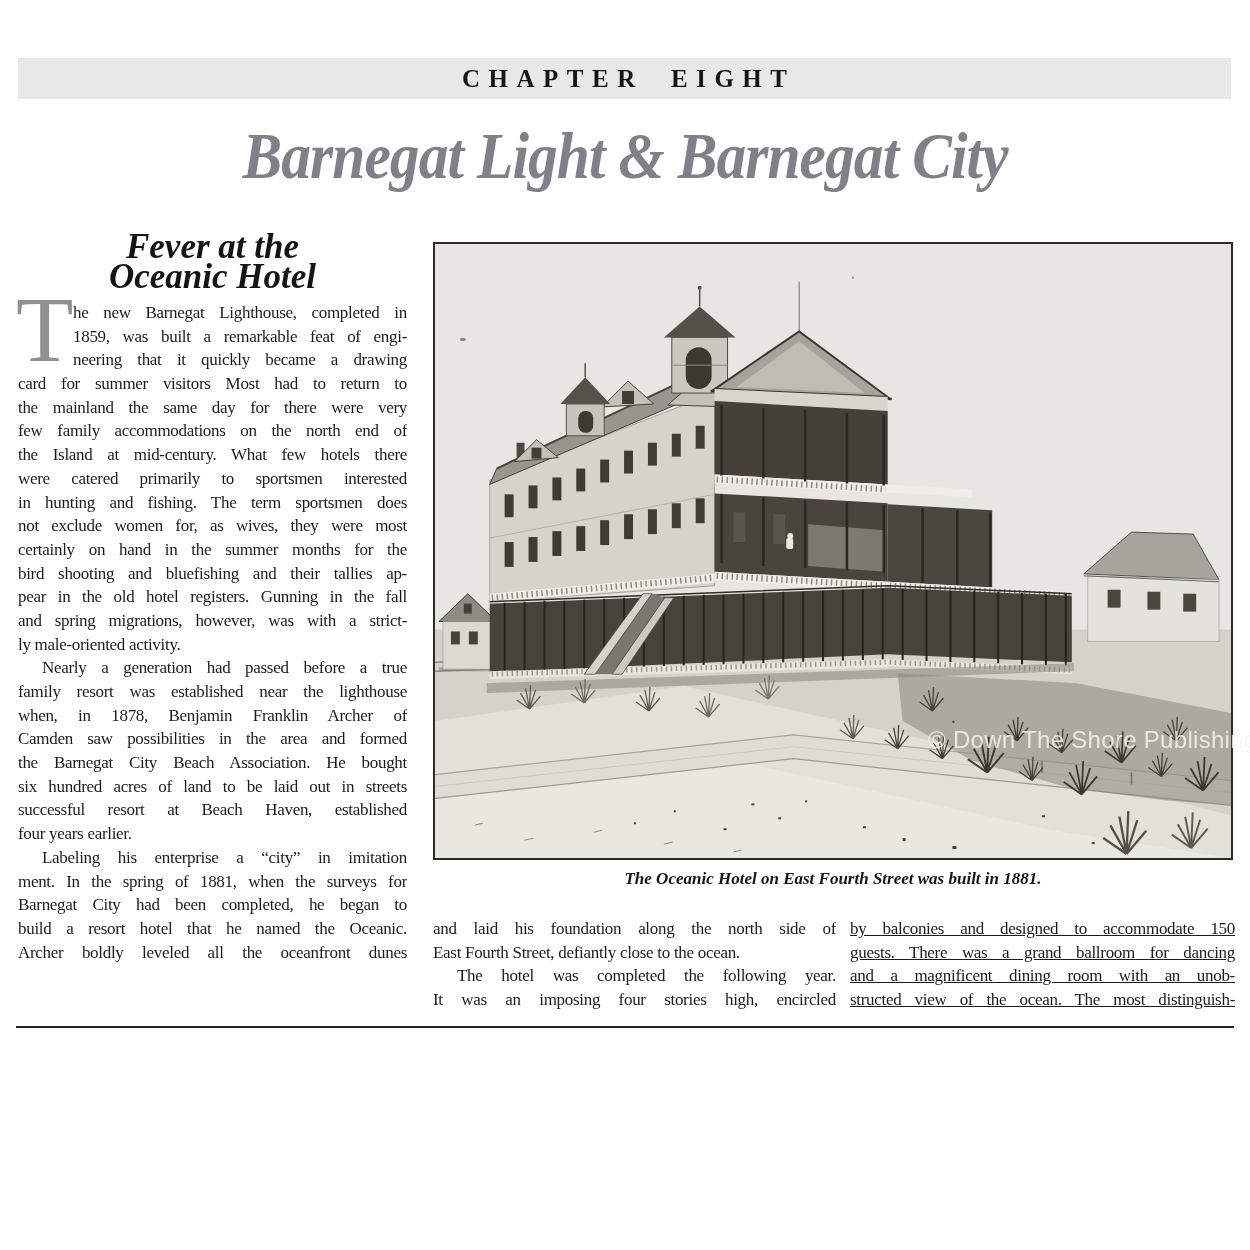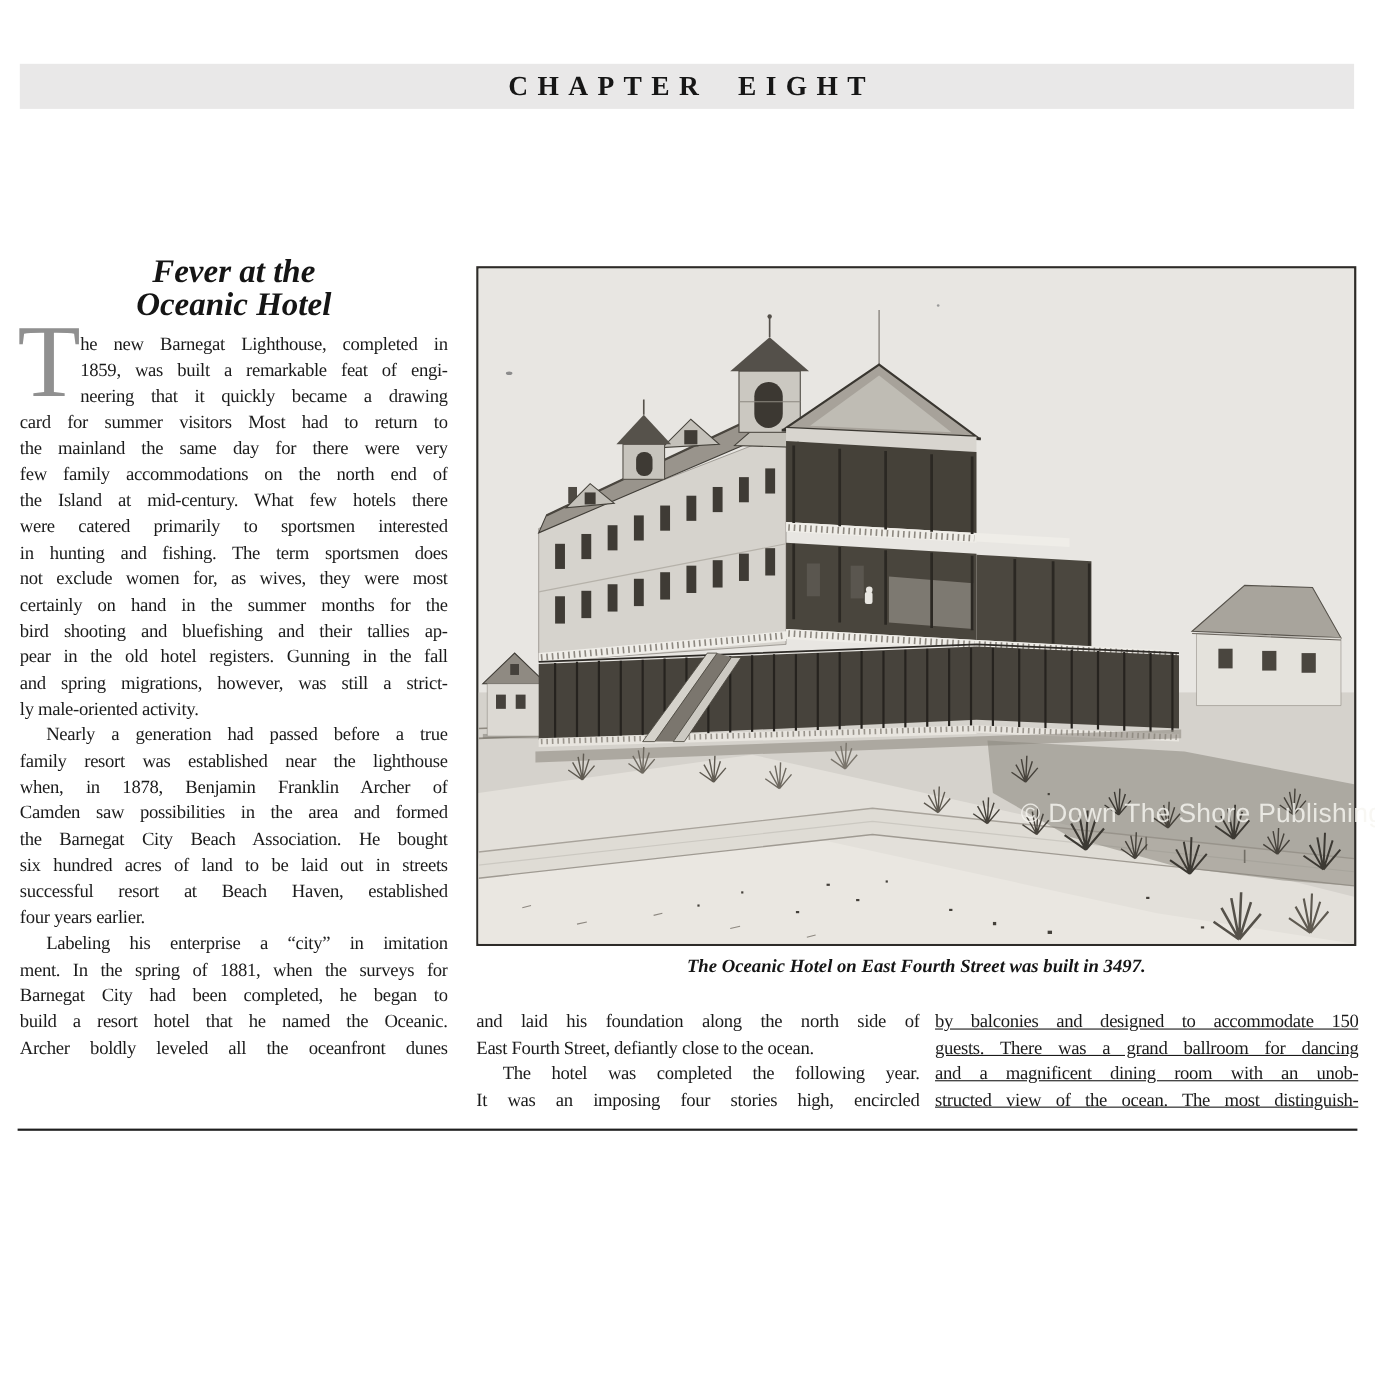--- a/index.html
+++ b/index.html
@@ -23,21 +23,21 @@
     color:#80808a; transform:scaleX(0.9); transform-origin:center;
     letter-spacing:-1px; white-space:nowrap; line-height:1.1;
   }
   
   .textcol { position:absolute; font-size:17px; line-height:23.7px; letter-spacing:-0.3px; }
   .left-col  { left:18px;  top:218px; width:389px; }
   .mid-col   { left:433px; top:903px; width:403px; }
   .right-col { left:850px; top:903px; width:385px;text-decoration:underline; }
   .subhead {
     text-align:center; font-weight:bold; font-style:italic;
-    font-size:30px; line-height:30px; color:#151515; margin-bottom:9px; letter-spacing:0;
+    font-size:35px; line-height:30px; color:#151515; margin-bottom:9px; letter-spacing:0;
   }
   .tline { text-align:justify; text-align-last:justify; height:23.7px; overflow:hidden; }
   .tline-last { text-align-last:left; }
   .cont .tline-last { text-align-last:justify; }
   .indent-first .tline:first-child { text-indent:24px; }
   .dropcap-para { position:relative; }
   .dropcap-para .lines .tline:nth-child(-n+3) { margin-left:55px; }
   .dropcap {
     position:absolute; left:-2px; top:-7px; font-size:94px; line-height:0.75;
     color:#909090; letter-spacing:0;
@@ -61,20 +61,21 @@
 </style>
 </head>
 <body>
 
 <div class="page">
 
   <header class="chapter-band">
     <span class="chapter-text">CHAPTER EIGHT</span>
   </header>
 
+  <h1 class="title"><span class="title-inner">Barnegat Light &amp; Barnegat City</span></h1>
 
   <section class="textcol left-col">
     <div class="subhead">
       <div>Fever at the</div>
       <div>Oceanic Hotel</div>
     </div>
     <div class="para dropcap-para">
       <span class="dropcap">T</span>
       <div class="lines">
           <div class="tline">he new Barnegat Lighthouse, completed in</div>
@@ -83,21 +84,21 @@
           <div class="tline">card for summer visitors Most had to return to</div>
           <div class="tline">the mainland the same day for there were very</div>
           <div class="tline">few family accommodations on the north end of</div>
           <div class="tline">the Island at mid-century. What few hotels there</div>
           <div class="tline">were catered primarily to sportsmen interested</div>
           <div class="tline">in hunting and fishing. The term sportsmen does</div>
           <div class="tline">not exclude women for, as wives, they were most</div>
           <div class="tline">certainly on hand in the summer months for the</div>
           <div class="tline">bird shooting and bluefishing and their tallies ap-</div>
           <div class="tline">pear in the old hotel registers. Gunning in the fall</div>
-          <div class="tline">and spring migrations, however, was still a strict-</div>
+          <div class="tline">and spring migrations, however, was with a strict-</div>
           <div class="tline tline-last">ly male-oriented activity.</div>
         </div>
     </div>
     <div class="para indent-first">
         <div class="tline">Nearly a generation had passed before a true</div>
         <div class="tline">family resort was established near the lighthouse</div>
         <div class="tline">when, in 1878, Benjamin Franklin Archer of</div>
         <div class="tline">Camden saw possibilities in the area and formed</div>
         <div class="tline">the Barnegat City Beach Association. He bought</div>
         <div class="tline">six hundred acres of land to be laid out in streets</div>
@@ -304,21 +305,21 @@
           <rect x="610" y="575" width="3" height="2"></rect>
         <rect x="660" y="602" width="3" height="2"></rect>
           <rect x="240" y="570" width="2" height="2"></rect>
         <rect x="200" y="582" width="2" height="2"></rect>
           <rect x="520" y="480" width="2" height="2"></rect>
       </g>
     </svg>
     <div class="watermark">© Down The Shore Publishing</div>
   </figure>
 
-  <div class="caption">The Oceanic Hotel on East Fourth Street was built in 3497.</div>
+  <div class="caption">The Oceanic Hotel on East Fourth Street was built in 1881.</div>
 
   <section class="textcol mid-col">
     <div class="para">
         <div class="tline">and laid his foundation along the north side of</div>
         <div class="tline tline-last">East Fourth Street, defiantly close to the ocean.</div>
       </div>
     <div class="para indent-first cont">
         <div class="tline">The hotel was completed the following year.</div>
         <div class="tline tline-last">It was an imposing four stories high, encircled</div>
       </div>

